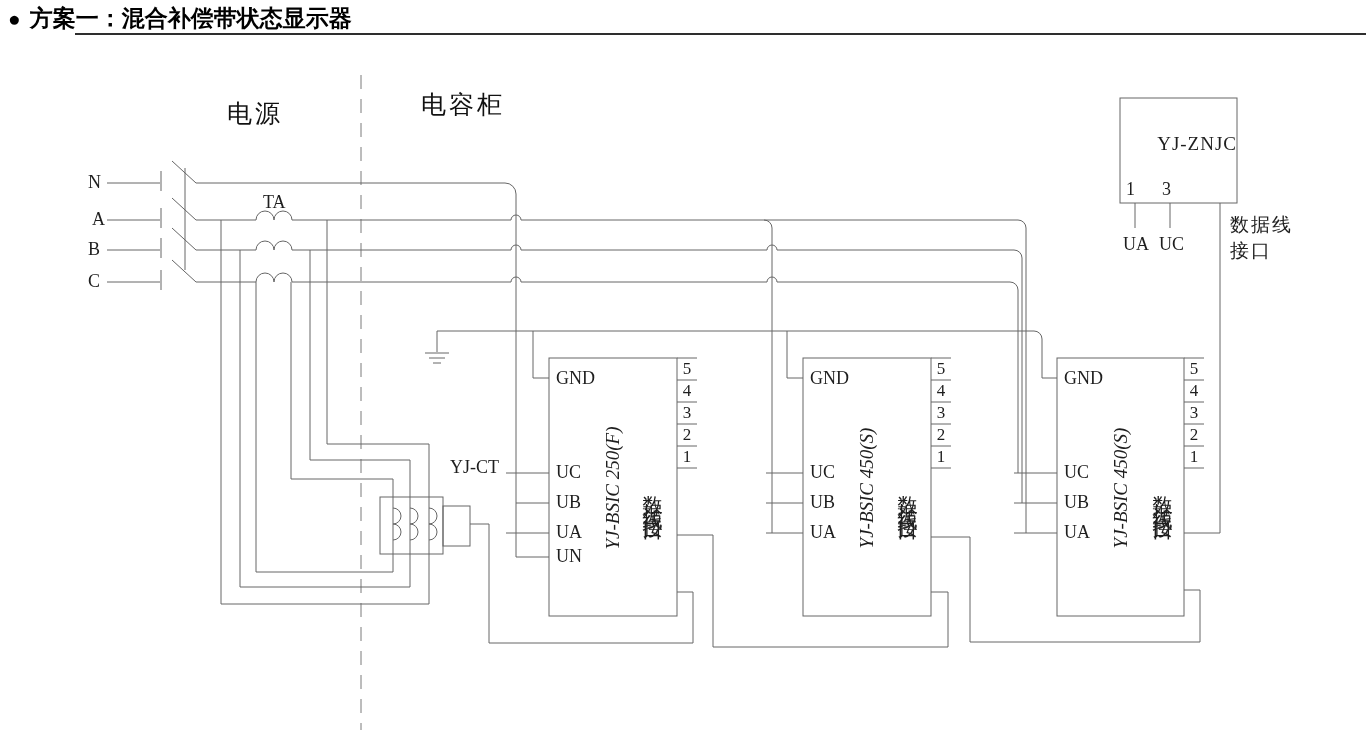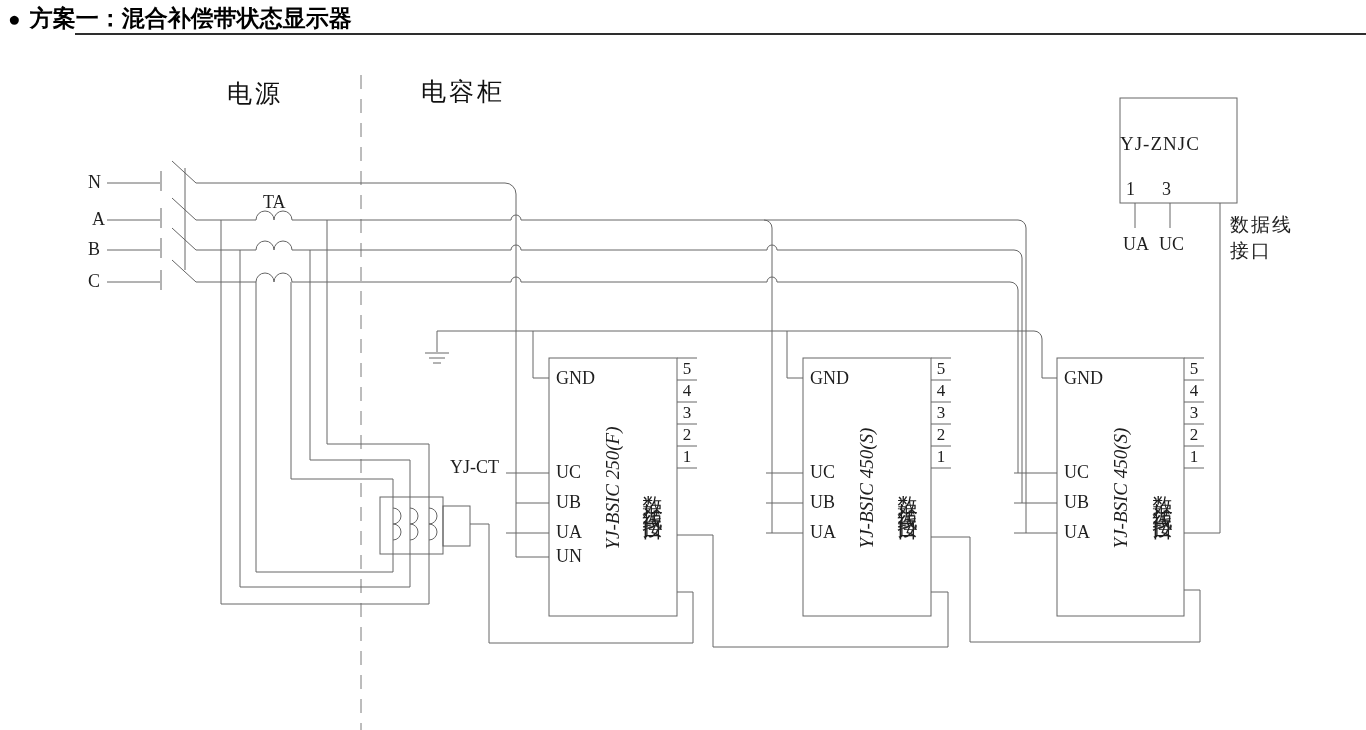--- a/index.html
+++ b/index.html
@@ -31,21 +31,21 @@
     white-space:nowrap;
   }
   .title-row{
     position:absolute;left:8px;top:3px;display:flex;align-items:center;gap:9px;
     font-family:"Liberation Sans","DejaVu Sans",sans-serif;
     font-weight:bold;font-size:23px;color:#000;white-space:nowrap;
   }
   .title-row .dot{font-size:21px;line-height:21px;}
   .rule{position:absolute;left:75px;top:33px;width:1291px;height:2px;background:#2e2e2e;}
   .znjc-title{
-    position:absolute;left:1120px;top:133px;width:117px;text-align:left;
+    position:absolute;left:1120px;top:133px;width:117px;text-align:right;
     font-size:19px;color:#1e1e1e;letter-spacing:1px;white-space:nowrap;
   }
   .port2{
     position:absolute;left:1230px;top:212px;font-size:19px;line-height:26px;
     color:#1e1e1e;letter-spacing:2px;white-space:nowrap;
   }
 </style>
 </head>
 <body>
 
@@ -99,22 +99,22 @@
     <path d="M1135 203 V228 M1170 203 V228"></path>
   </g>
 </svg>
 
 <div class="title-row">
   <span class="dot">●</span>
   <span>方案一：混合补偿带状态显示器</span>
 </div>
 <div class="rule"></div>
 
-<div class="zone" style="left:227px;top:77px">电源</div>
-<div class="zone" style="left:421px;top:75px">电容柜</div>
+<div class="zone" style="left:227px;top:97px">电源</div>
+<div class="zone" style="left:421px;top:88px">电容柜</div>
 
 <div class="lbl" style="left:88px;top:172px">N</div>
 <div class="lbl" style="left:92px;top:209px">A</div>
 <div class="lbl" style="left:88px;top:239px">B</div>
 <div class="lbl" style="left:88px;top:271px">C</div>
 
 <div class="lbl" style="left:263px;top:192px">TA</div>
 <div class="lbl" style="left:450px;top:457px">YJ-CT</div>
 
 <div class="lbl" style="left:556px;top:368px">GND</div>

